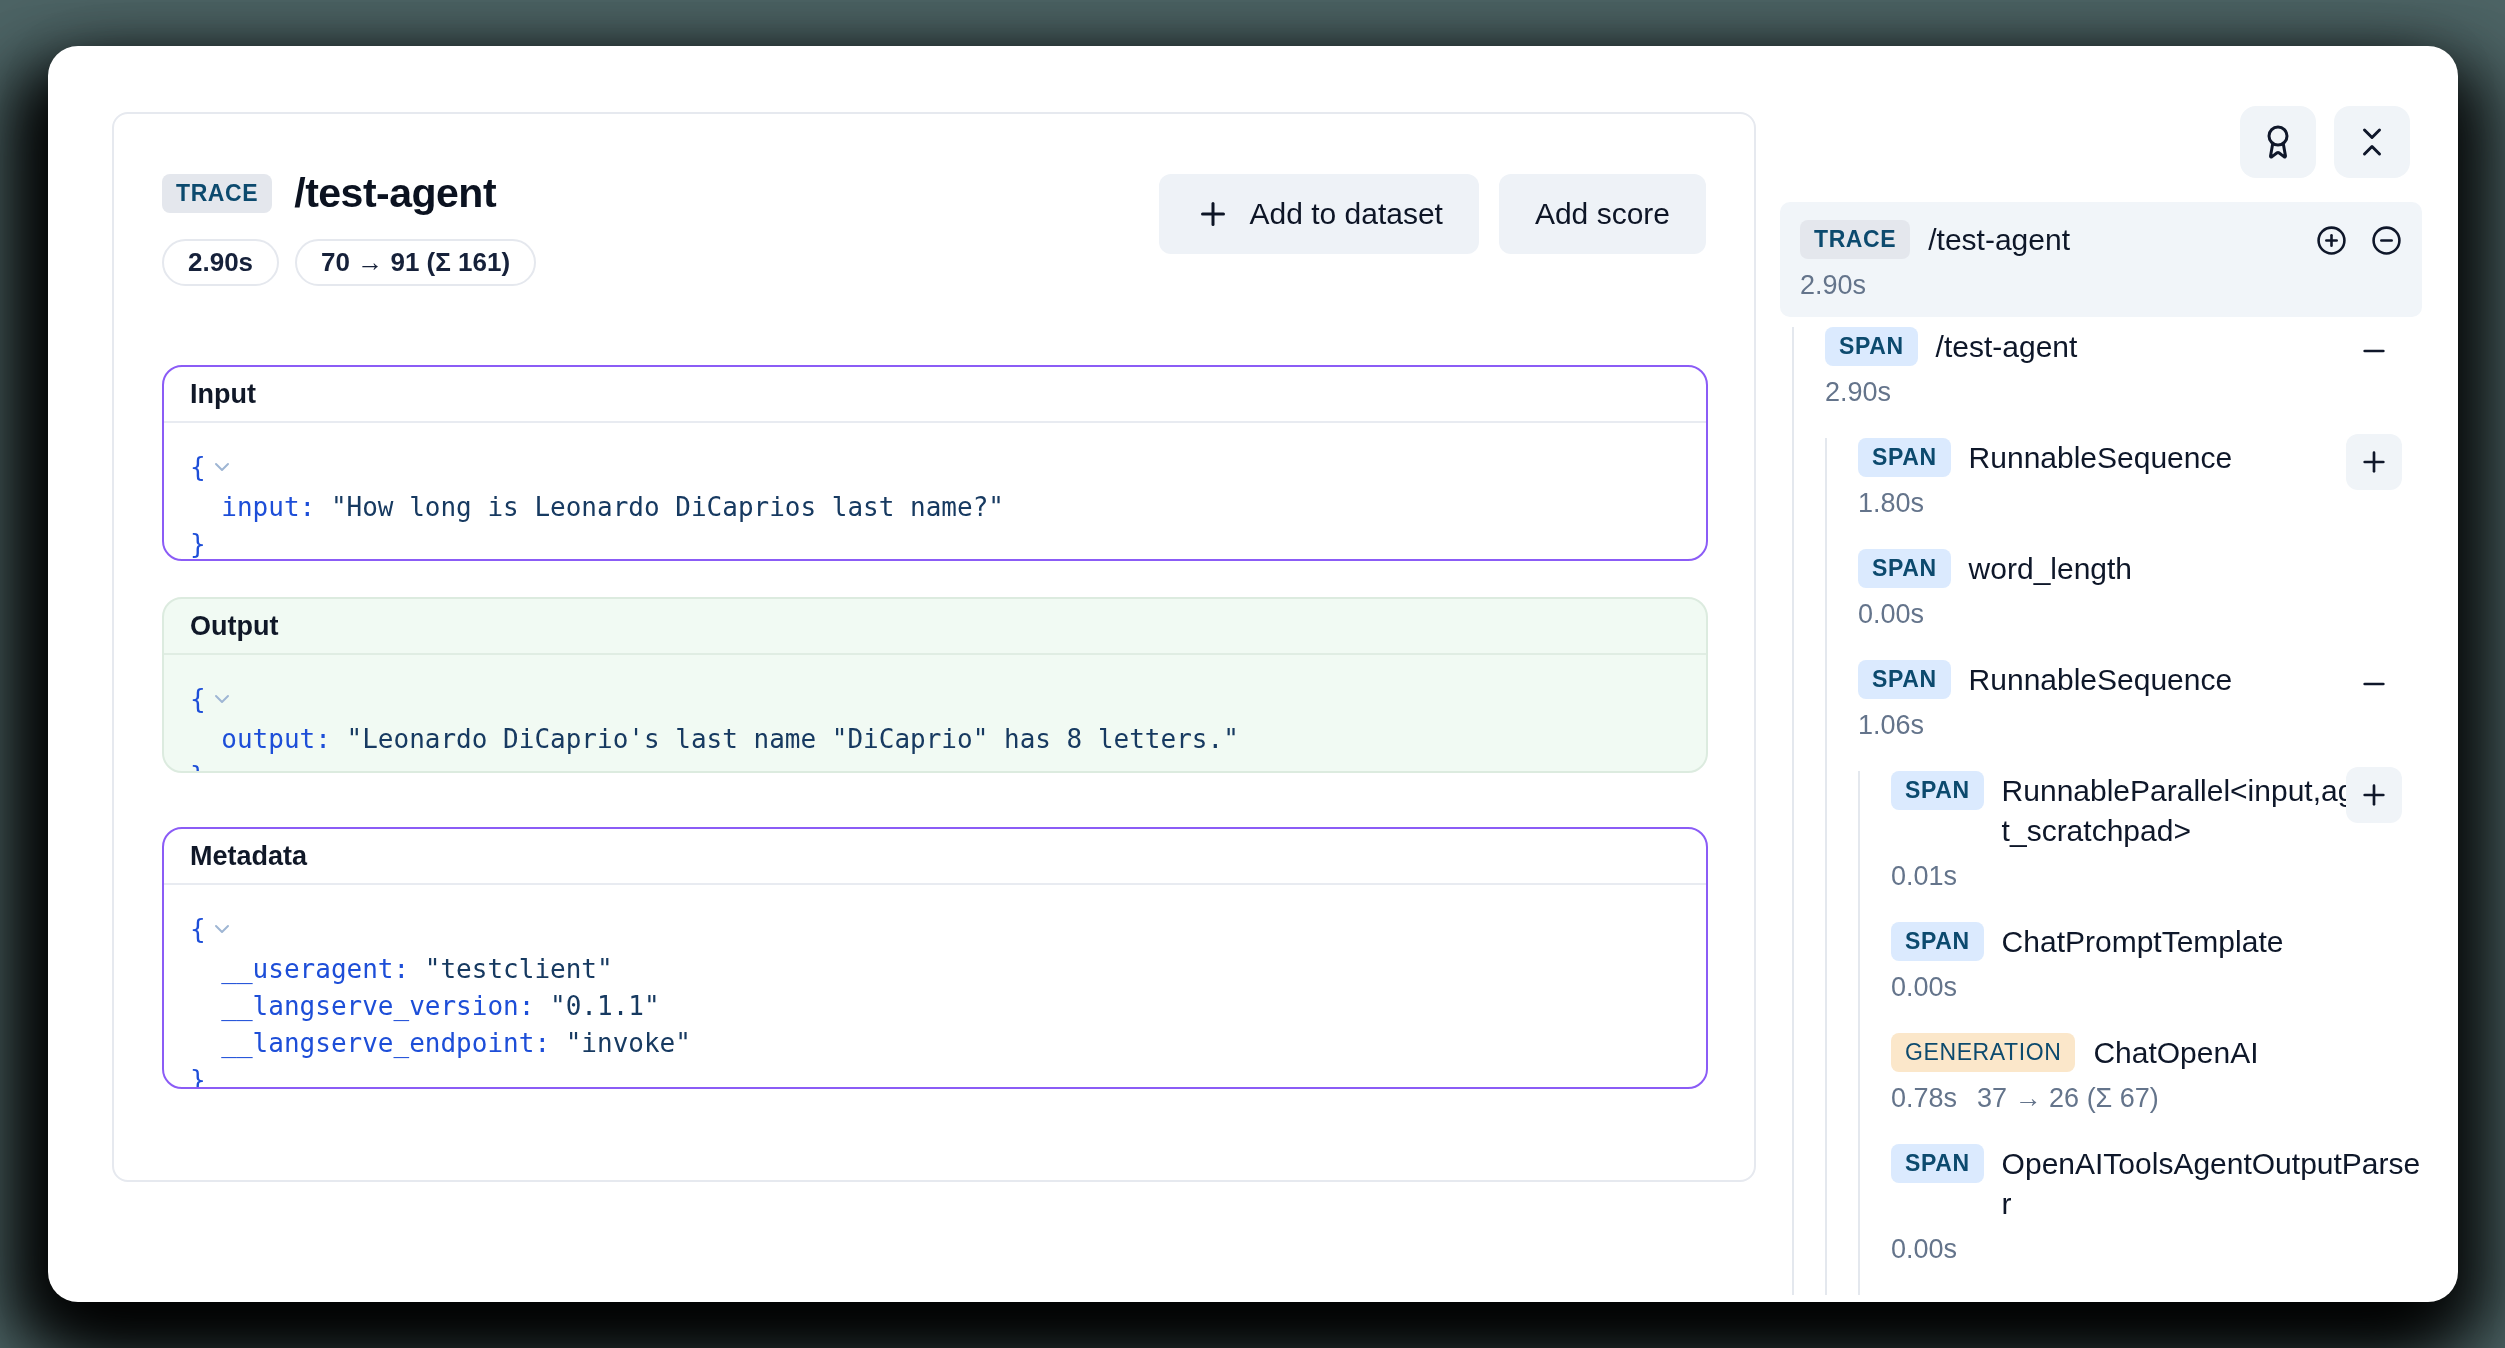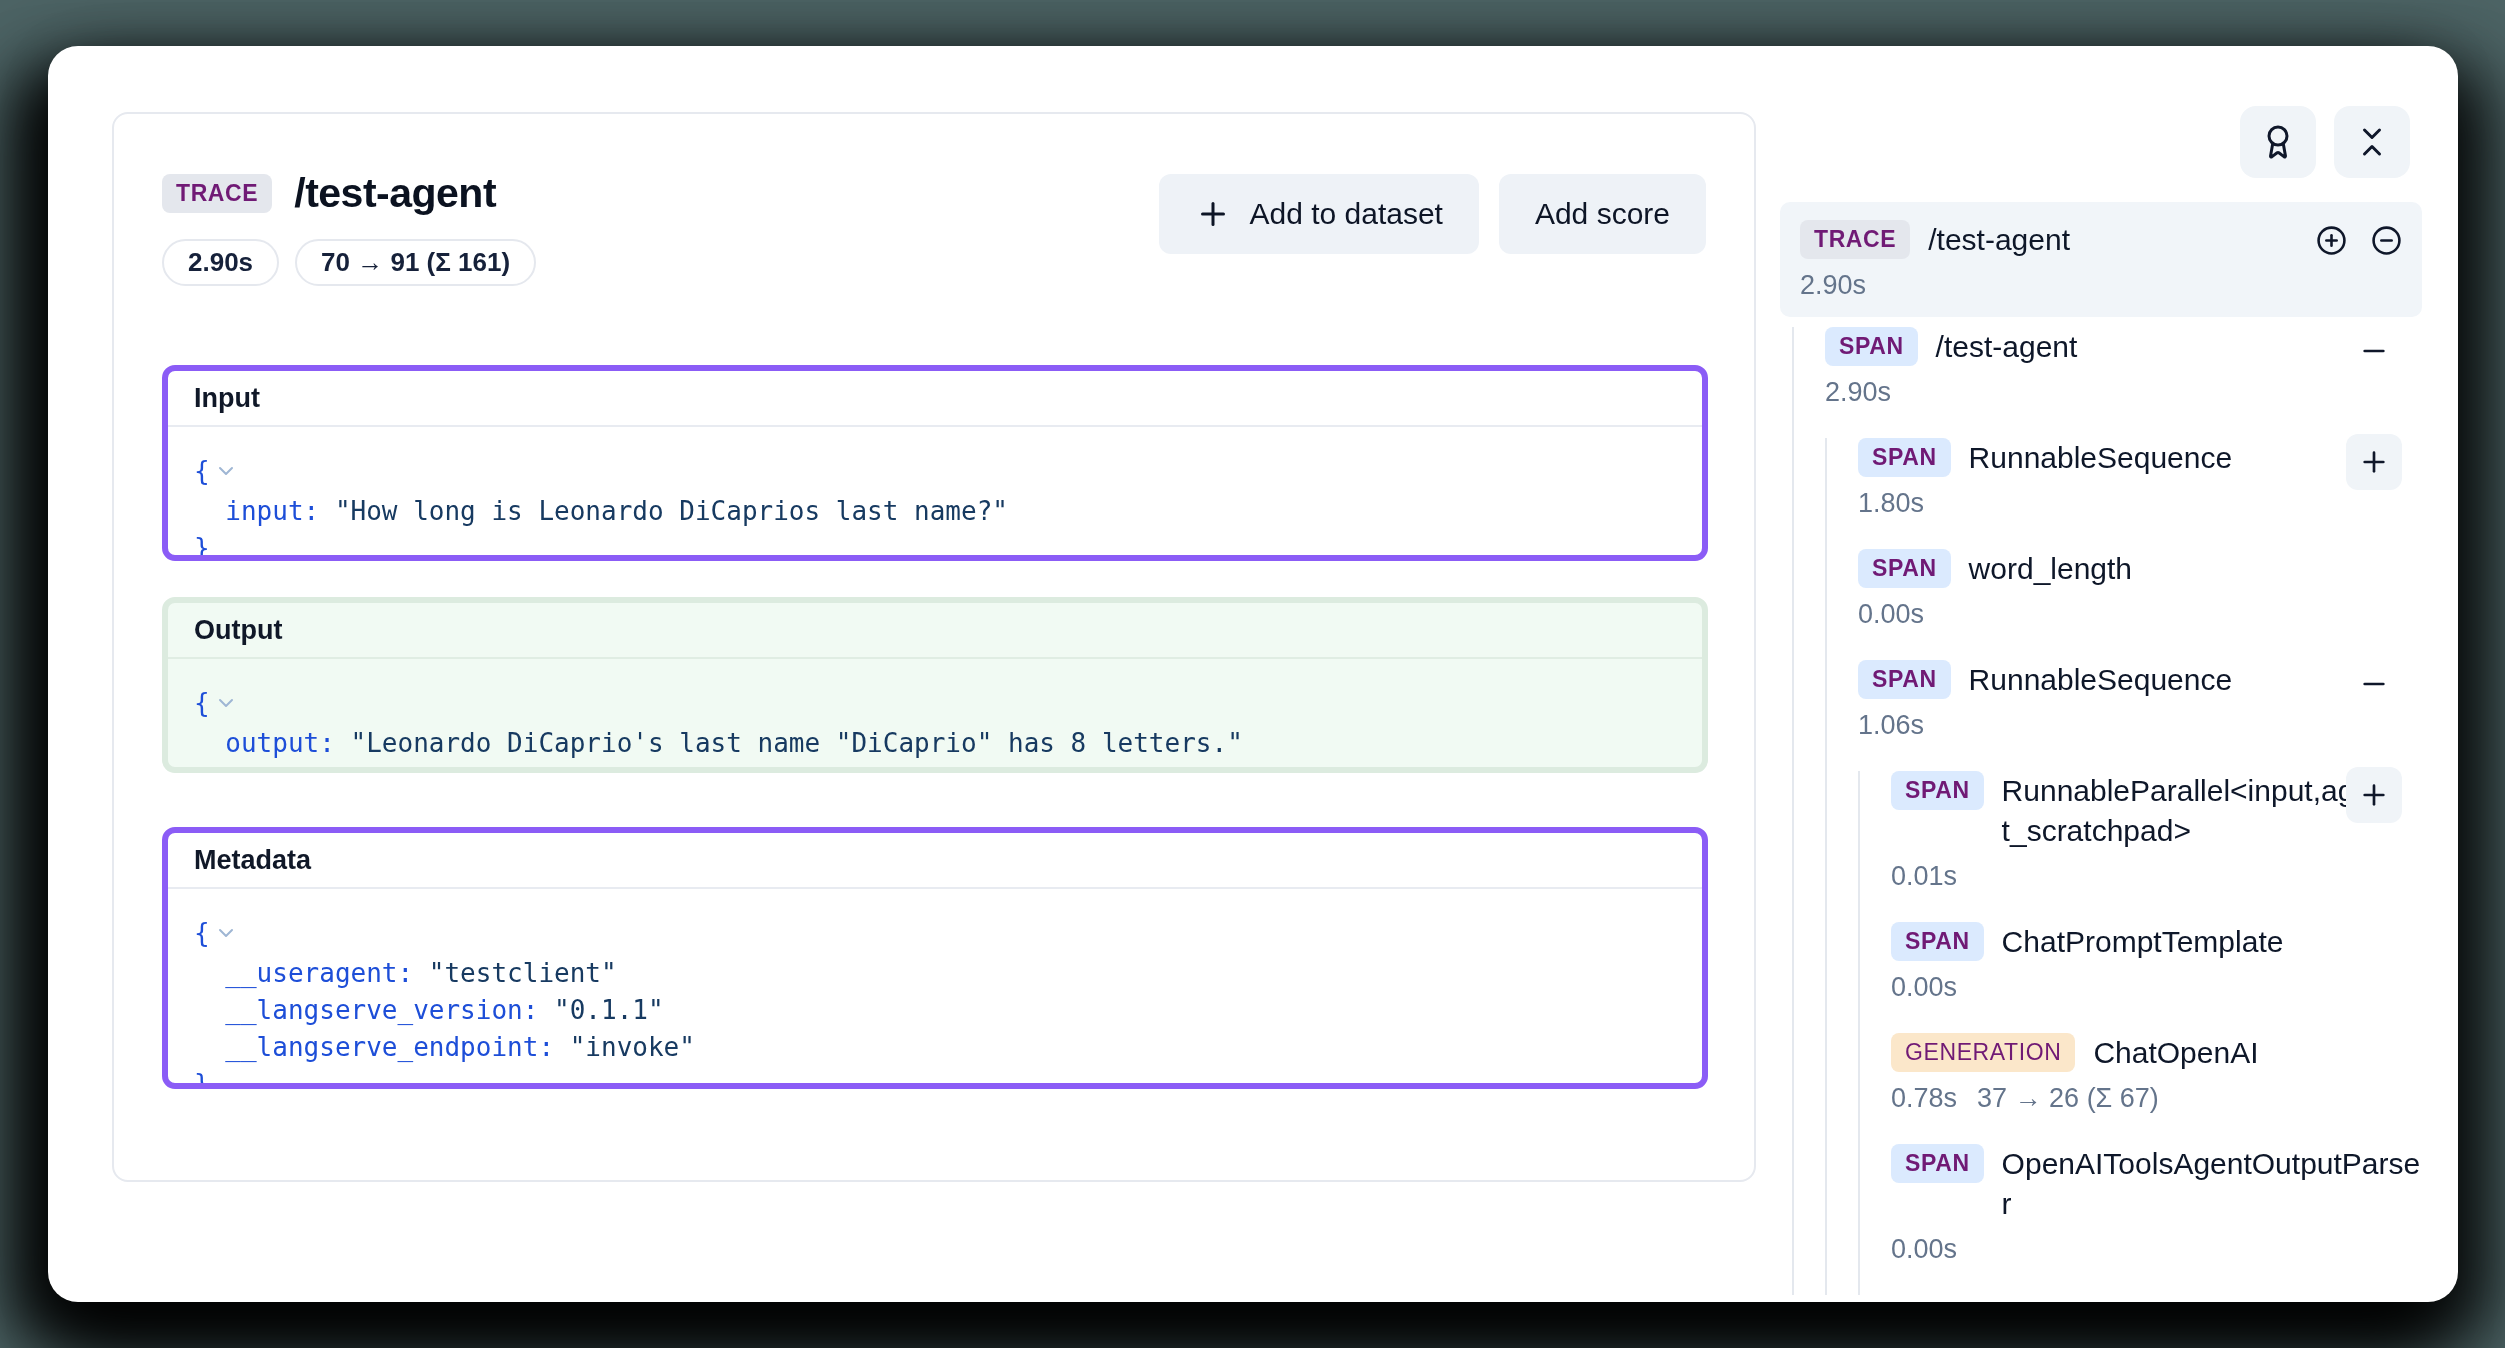--- a/index.html
+++ b/index.html
@@ -16,21 +16,21 @@
 
   
   .card {
     position:absolute; left:64px; top:66px; width:1644px; height:1070px;
     border:2px solid #e6e9ef; border-radius:16px; background:#fff;
   }
   .card-header { position:relative; margin:56px 48px 0 48px; }
   .title-row { display:flex; align-items:center; gap:22px; }
   .badge {
     display:inline-flex; align-items:center; border-radius:8px;
-    padding:6px 14px; font-size:23px; font-weight:600; color:#701a75;
+    padding:6px 14px; font-size:23px; font-weight:600; color:#0c4a6e;
     letter-spacing:0.6px; white-space:nowrap;
   }
   .badge.gray   { background:#e4e7ed; }
   .badge.blue   { background:#dbeafe; font-weight:700; }
   .badge.orange { background:#fbe7ca; font-weight:500; }
   .trace-title { font-size:41px; font-weight:700; color:#0b1220; letter-spacing:-0.5px; }
   .timestamp { margin-top:12px; font-size:29px; color:#5c6b82; }
   .pill-row { margin-top:22px; display:flex; gap:16px; }
   .pill {
     display:inline-flex; align-items:center; border:2px solid #e5e8ee; border-radius:999px;
@@ -40,21 +40,21 @@
   .btn {
     border:none; cursor:pointer; background:#eef2f7; border-radius:12px;
     height:80px; padding:0 36px; display:flex; align-items:center; gap:18px;
     font-family:"Liberation Sans", sans-serif; font-size:30px; color:#0d1526; font-weight:500;
   }
   .btn svg { width:36px; height:36px; }
 
   
   .panel {
     position:absolute; left:48px; width:1546px;
-    border:6px solid #8b5cf6; border-radius:13px; background:#fff; overflow:hidden;
+    border:2px solid #8b5cf6; border-radius:20px; background:#fff; overflow:hidden;
   }
   .panel-title {
     height:56px; display:flex; align-items:center; padding:0 26px;
     font-size:27px; font-weight:700; color:#101828;
     border-bottom:2px solid #e8ebf1;
   }
   .panel-body {
     padding:26px 26px 22px 26px;
     font-family:"DejaVu Sans Mono", monospace; font-size:26px; line-height:37px;
     white-space:pre; color:#173a61;

